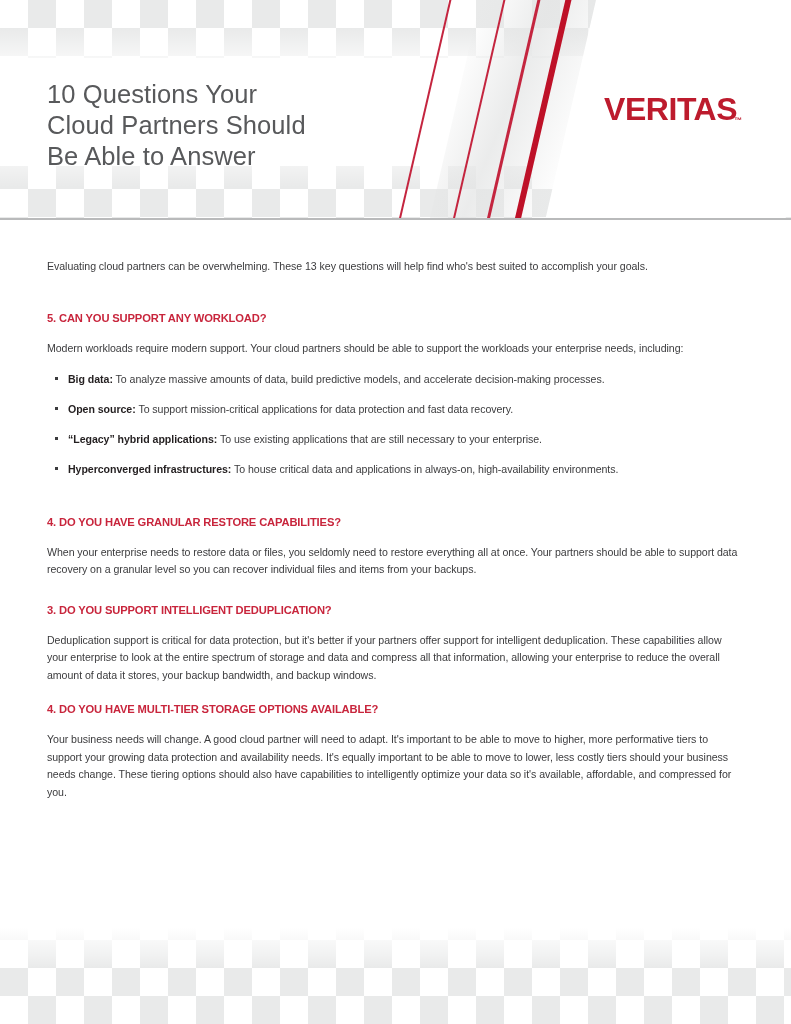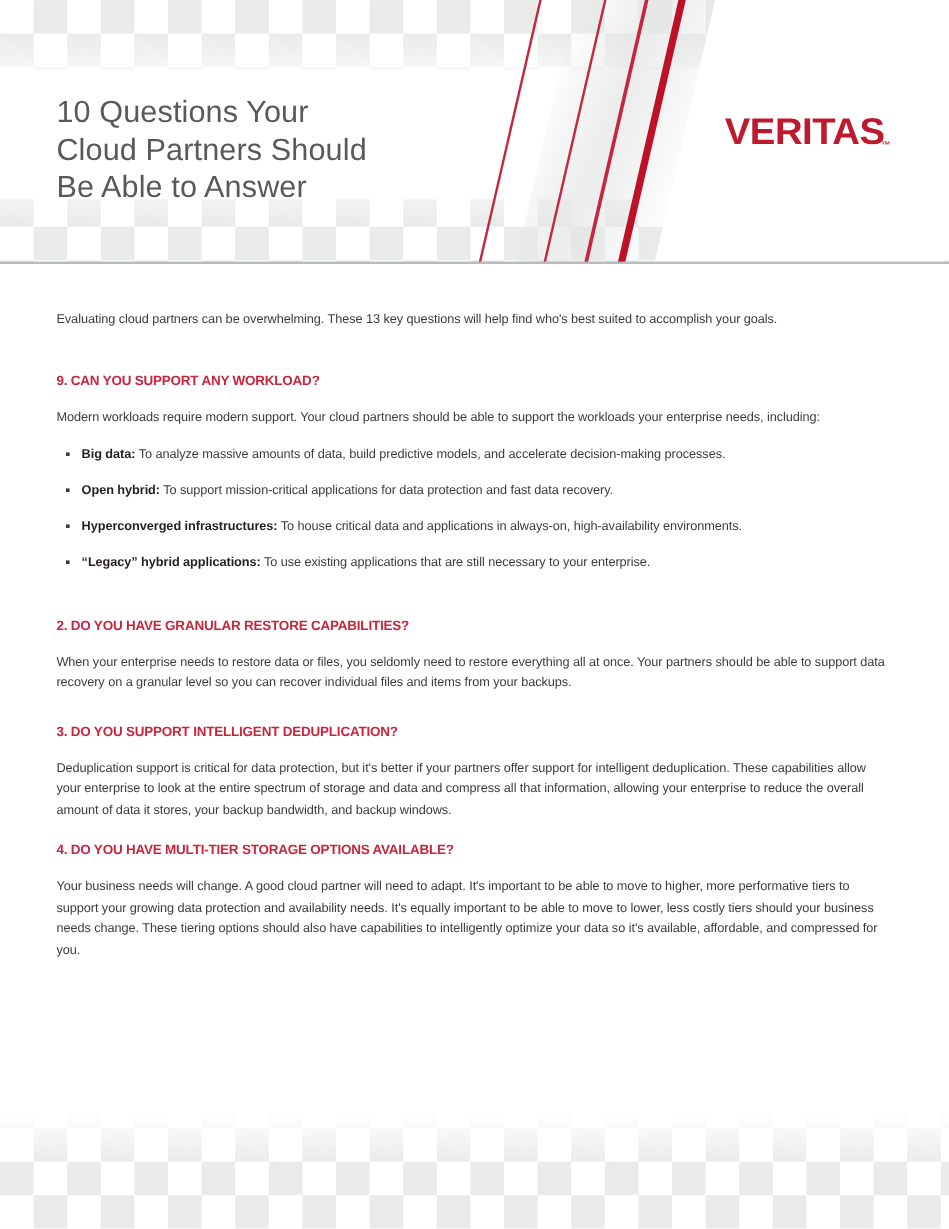--- a/index.html
+++ b/index.html
@@ -301,44 +301,44 @@
     </div>
   </div>
 
   <div class="hdr-divider"></div>
 
   <div class="content">
 
     <p class="intro">Evaluating cloud partners can be overwhelming. These 13 key questions will help find who's best suited to accomplish your goals.</p>
 
     <div class="section section-1">
-      <h2 class="q-heading">9. CAN YOU SUPPORT ANY WORKLOAD?</h2>
+      <h2 class="q-heading">5. CAN YOU SUPPORT ANY WORKLOAD?</h2>
       <p class="q-body">Modern workloads require modern support. Your cloud partners should be able to support the workloads your enterprise needs, including:</p>
       <ul class="bullets">
         <li>
           <span class="bullet-dot"></span>
           <span class="lead">Big data:</span><span> To analyze massive amounts of data, build predictive models, and accelerate decision-making processes.</span>
         </li>
         <li>
           <span class="bullet-dot"></span>
-          <span class="lead">Open hybrid:</span><span> To support mission-critical applications for data protection and fast data recovery.</span>
+          <span class="lead">Open source:</span><span> To support mission-critical applications for data protection and fast data recovery.</span>
+        </li>
+        <li>
+          <span class="bullet-dot"></span>
+          <span class="lead">“Legacy” hybrid applications:</span><span> To use existing applications that are still necessary to your enterprise.</span>
         </li>
         <li>
           <span class="bullet-dot"></span>
           <span class="lead">Hyperconverged infrastructures:</span><span> To house critical data and applications in always-on, high-availability environments.</span>
         </li>
-        <li>
-          <span class="bullet-dot"></span>
-          <span class="lead">“Legacy” hybrid applications:</span><span> To use existing applications that are still necessary to your enterprise.</span>
-        </li>
       </ul>
     </div>
 
     <div class="section section-2">
-      <h2 class="q-heading">2. DO YOU HAVE GRANULAR RESTORE CAPABILITIES?</h2>
+      <h2 class="q-heading">4. DO YOU HAVE GRANULAR RESTORE CAPABILITIES?</h2>
       <p class="q-body">When your enterprise needs to restore data or files, you seldomly need to restore everything all at once. Your partners should be able to support data recovery on a granular level so you can recover individual files and items from your backups.</p>
     </div>
 
     <div class="section section-3">
       <h2 class="q-heading">3. DO YOU SUPPORT INTELLIGENT DEDUPLICATION?</h2>
       <p class="q-body">Deduplication support is critical for data protection, but it's better if your partners offer support for intelligent deduplication. These capabilities allow your enterprise to look at the entire spectrum of storage and data and compress all that information, allowing your enterprise to reduce the overall amount of data it stores, your backup bandwidth, and backup windows.</p>
     </div>
 
     <div class="section section-4">
       <h2 class="q-heading">4. DO YOU HAVE MULTI-TIER STORAGE OPTIONS AVAILABLE?</h2>

